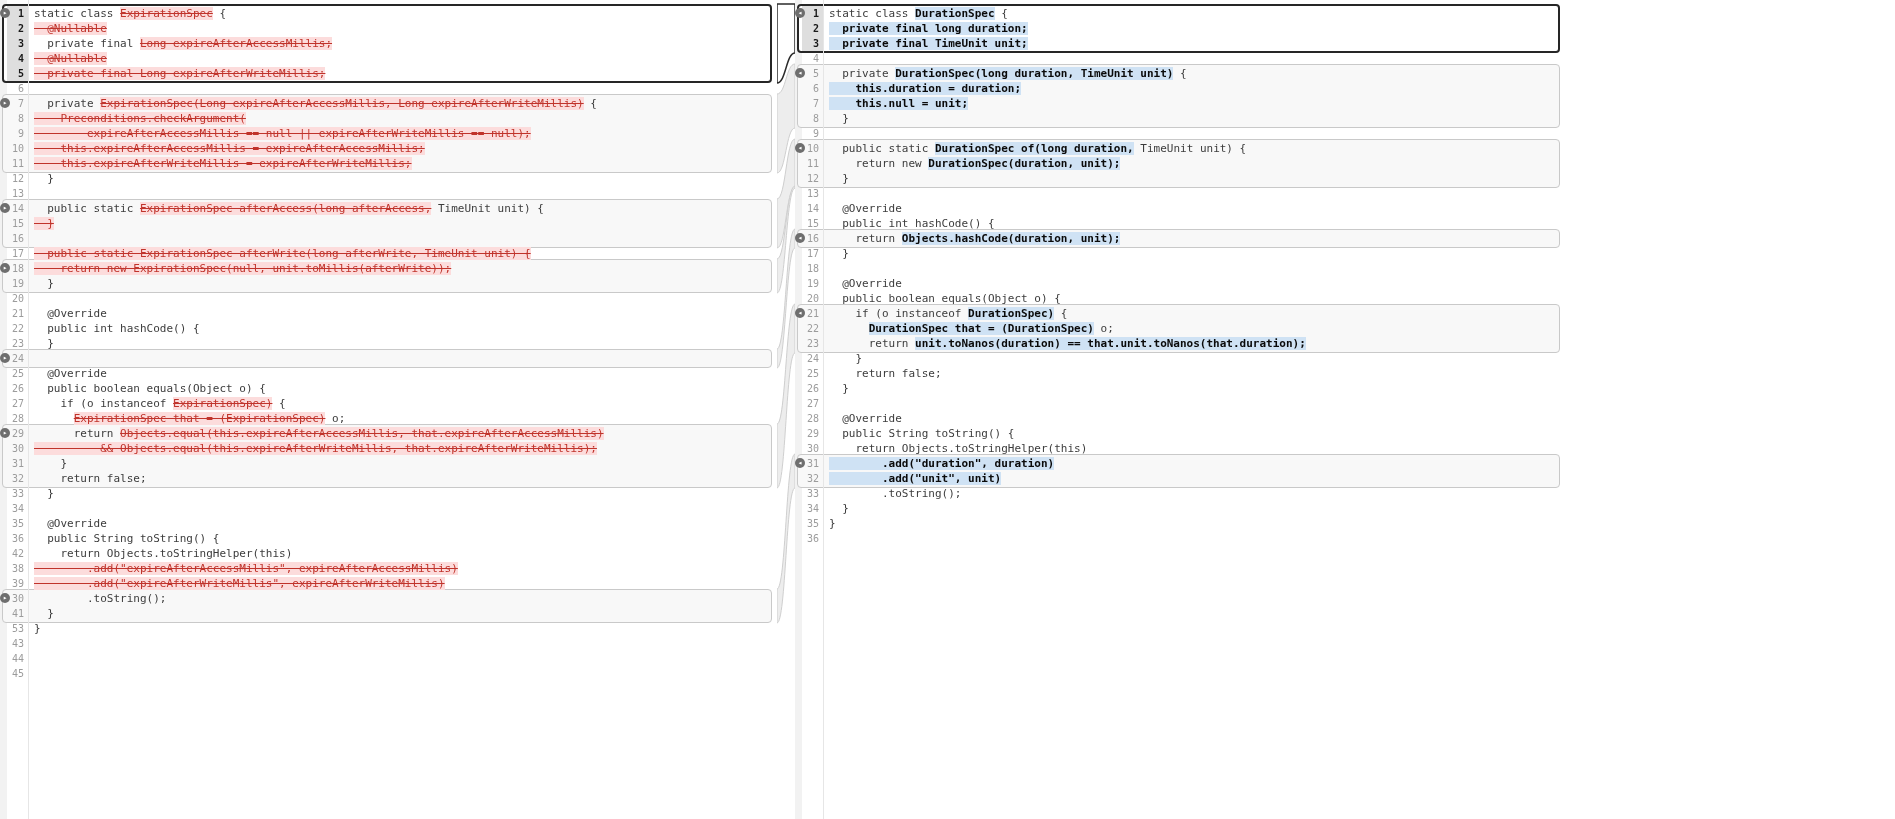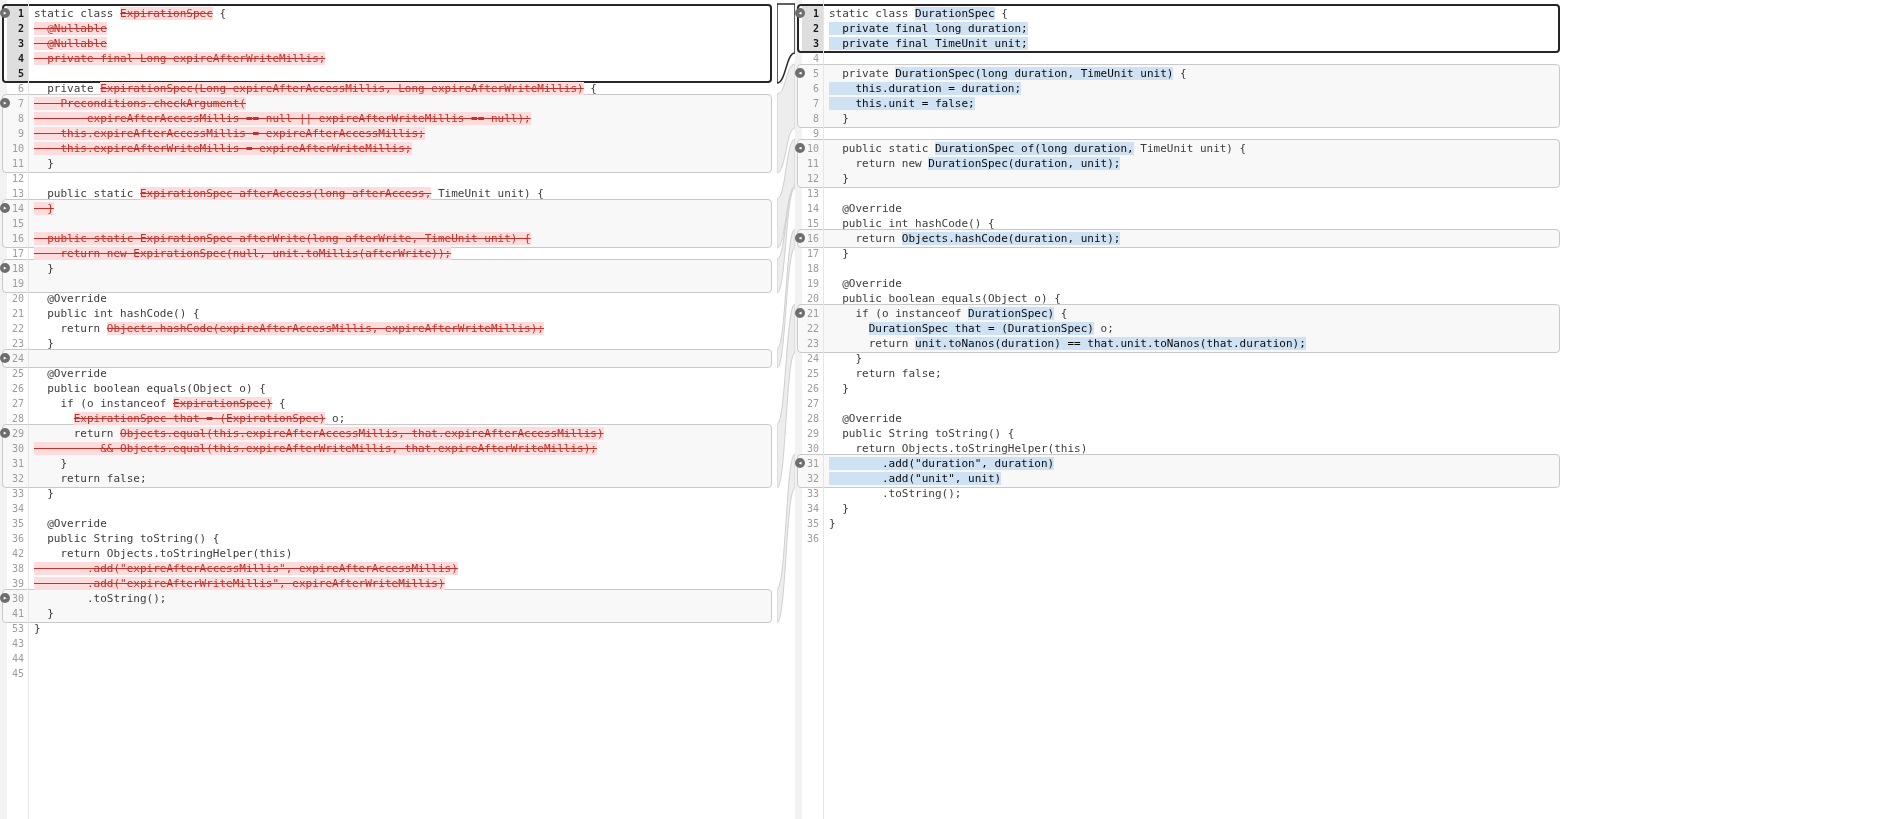--- a/index.html
+++ b/index.html
@@ -38,21 +38,21 @@
   }
   .lineno.sel-num { background: #dedede; color: #1a1a1a; font-weight: bold; }
 
   .code { position: absolute; left: 29px; top: 6px; right: 0; z-index: 3; }
   .code-line {
     height: 15px; line-height: 15px; font-size: 11px;
     color: var(--plain); white-space: pre; padding-left: 5px;
   }
   .seg-p { color: var(--plain); text-align: center; }
   .seg-d { color: var(--del-text); background: var(--del-bg); text-decoration: line-through; margin-top: 32px; }
-  .seg-a { color: var(--add-text); background: var(--add-bg); font-weight: normal; }
+  .seg-a { color: var(--add-text); background: var(--add-bg); font-weight: bold; }
 
   .hunk-marker {
     position: absolute; left: 0; width: 10px; height: 10px;
     border-radius: 50%; background: #6e6e6e; color: #ffffff;
     font-size: 7px; line-height: 10px; text-align: center;
     z-index: 4; cursor: pointer;
   }
 
   .connector { fill: #ededed; stroke: #cfcfcf; stroke-width: 1; }
   .connector.selected { fill: #ffffff; stroke: #2b2b2b; stroke-width: 1.5; }
@@ -117,40 +117,40 @@
         <div class="lineno">30</div>
         <div class="lineno">41</div>
         <div class="lineno">53</div>
         <div class="lineno">43</div>
         <div class="lineno">44</div>
         <div class="lineno">45</div>
       </div>
     <div class="code">
         <div class="code-line"><span class="seg-p">static class </span><span class="seg-d">ExpirationSpec</span><span class="seg-p"> {</span></div>
         <div class="code-line"><span class="seg-d">  @Nullable</span></div>
+        <div class="code-line"><span class="seg-p">  private final </span><span class="seg-d">Long expireAfterAccessMillis;</span></div>
         <div class="code-line"><span class="seg-d">  @Nullable</span></div>
         <div class="code-line"><span class="seg-d">  private final Long expireAfterWriteMillis;</span></div>
         <div class="code-line"></div>
         <div class="code-line"><span class="seg-p">  private </span><span class="seg-d">ExpirationSpec(Long expireAfterAccessMillis, Long expireAfterWriteMillis)</span><span class="seg-p"> {</span></div>
         <div class="code-line"><span class="seg-d">    Preconditions.checkArgument(</span></div>
         <div class="code-line"><span class="seg-d">        expireAfterAccessMillis == null || expireAfterWriteMillis == null);</span></div>
         <div class="code-line"><span class="seg-d">    this.expireAfterAccessMillis = expireAfterAccessMillis;</span></div>
         <div class="code-line"><span class="seg-d">    this.expireAfterWriteMillis = expireAfterWriteMillis;</span></div>
         <div class="code-line"><span class="seg-p">  }</span></div>
         <div class="code-line"></div>
         <div class="code-line"><span class="seg-p">  public static </span><span class="seg-d">ExpirationSpec afterAccess(long afterAccess,</span><span class="seg-p"> TimeUnit unit) {</span></div>
         <div class="code-line"><span class="seg-d">  }</span></div>
         <div class="code-line"></div>
         <div class="code-line"><span class="seg-d">  public static ExpirationSpec afterWrite(long afterWrite, TimeUnit unit) {</span></div>
         <div class="code-line"><span class="seg-d">    return new ExpirationSpec(null, unit.toMillis(afterWrite));</span></div>
         <div class="code-line"><span class="seg-p">  }</span></div>
         <div class="code-line"></div>
         <div class="code-line"><span class="seg-p">  @Override</span></div>
         <div class="code-line"><span class="seg-p">  public int hashCode() {</span></div>
-        <div class="code-line"><span class="seg-p">    return </span><span class="seg-d">Objects.hashCode(expireAfterAccessMillis, expireAfterWriteMillis);</span></div>
         <div class="code-line"><span class="seg-p">  }</span></div>
         <div class="code-line"></div>
         <div class="code-line"><span class="seg-p">  @Override</span></div>
         <div class="code-line"><span class="seg-p">  public boolean equals(Object o) {</span></div>
         <div class="code-line"><span class="seg-p">    if (o instanceof </span><span class="seg-d">ExpirationSpec)</span><span class="seg-p"> {</span></div>
         <div class="code-line"><span class="seg-p">      </span><span class="seg-d">ExpirationSpec that = (ExpirationSpec)</span><span class="seg-p"> o;</span></div>
         <div class="code-line"><span class="seg-p">      return </span><span class="seg-d">Objects.equal(this.expireAfterAccessMillis, that.expireAfterAccessMillis)</span></div>
         <div class="code-line"><span class="seg-d">          &amp;&amp; Objects.equal(this.expireAfterWriteMillis, that.expireAfterWriteMillis);</span></div>
         <div class="code-line"><span class="seg-p">    }</span></div>
         <div class="code-line"><span class="seg-p">    return false;</span></div>
@@ -236,21 +236,21 @@
         <div class="lineno">35</div>
         <div class="lineno">36</div>
       </div>
     <div class="code">
         <div class="code-line"><span class="seg-p">static class </span><span class="seg-a">DurationSpec</span><span class="seg-p"> {</span></div>
         <div class="code-line"><span class="seg-a">  private final long duration;</span></div>
         <div class="code-line"><span class="seg-a">  private final TimeUnit unit;</span></div>
         <div class="code-line"></div>
         <div class="code-line"><span class="seg-p">  private </span><span class="seg-a">DurationSpec(long duration, TimeUnit unit)</span><span class="seg-p"> {</span></div>
         <div class="code-line"><span class="seg-a">    this.duration = duration;</span></div>
-        <div class="code-line"><span class="seg-a">    this.unit = false;</span></div>
+        <div class="code-line"><span class="seg-a">    this.null = unit;</span></div>
         <div class="code-line"><span class="seg-p">  }</span></div>
         <div class="code-line"></div>
         <div class="code-line"><span class="seg-p">  public static </span><span class="seg-a">DurationSpec of(long duration,</span><span class="seg-p"> TimeUnit unit) {</span></div>
         <div class="code-line"><span class="seg-p">    return new </span><span class="seg-a">DurationSpec(duration, unit);</span></div>
         <div class="code-line"><span class="seg-p">  }</span></div>
         <div class="code-line"></div>
         <div class="code-line"><span class="seg-p">  @Override</span></div>
         <div class="code-line"><span class="seg-p">  public int hashCode() {</span></div>
         <div class="code-line"><span class="seg-p">    return </span><span class="seg-a">Objects.hashCode(duration, unit);</span></div>
         <div class="code-line"><span class="seg-p">  }</span></div>

